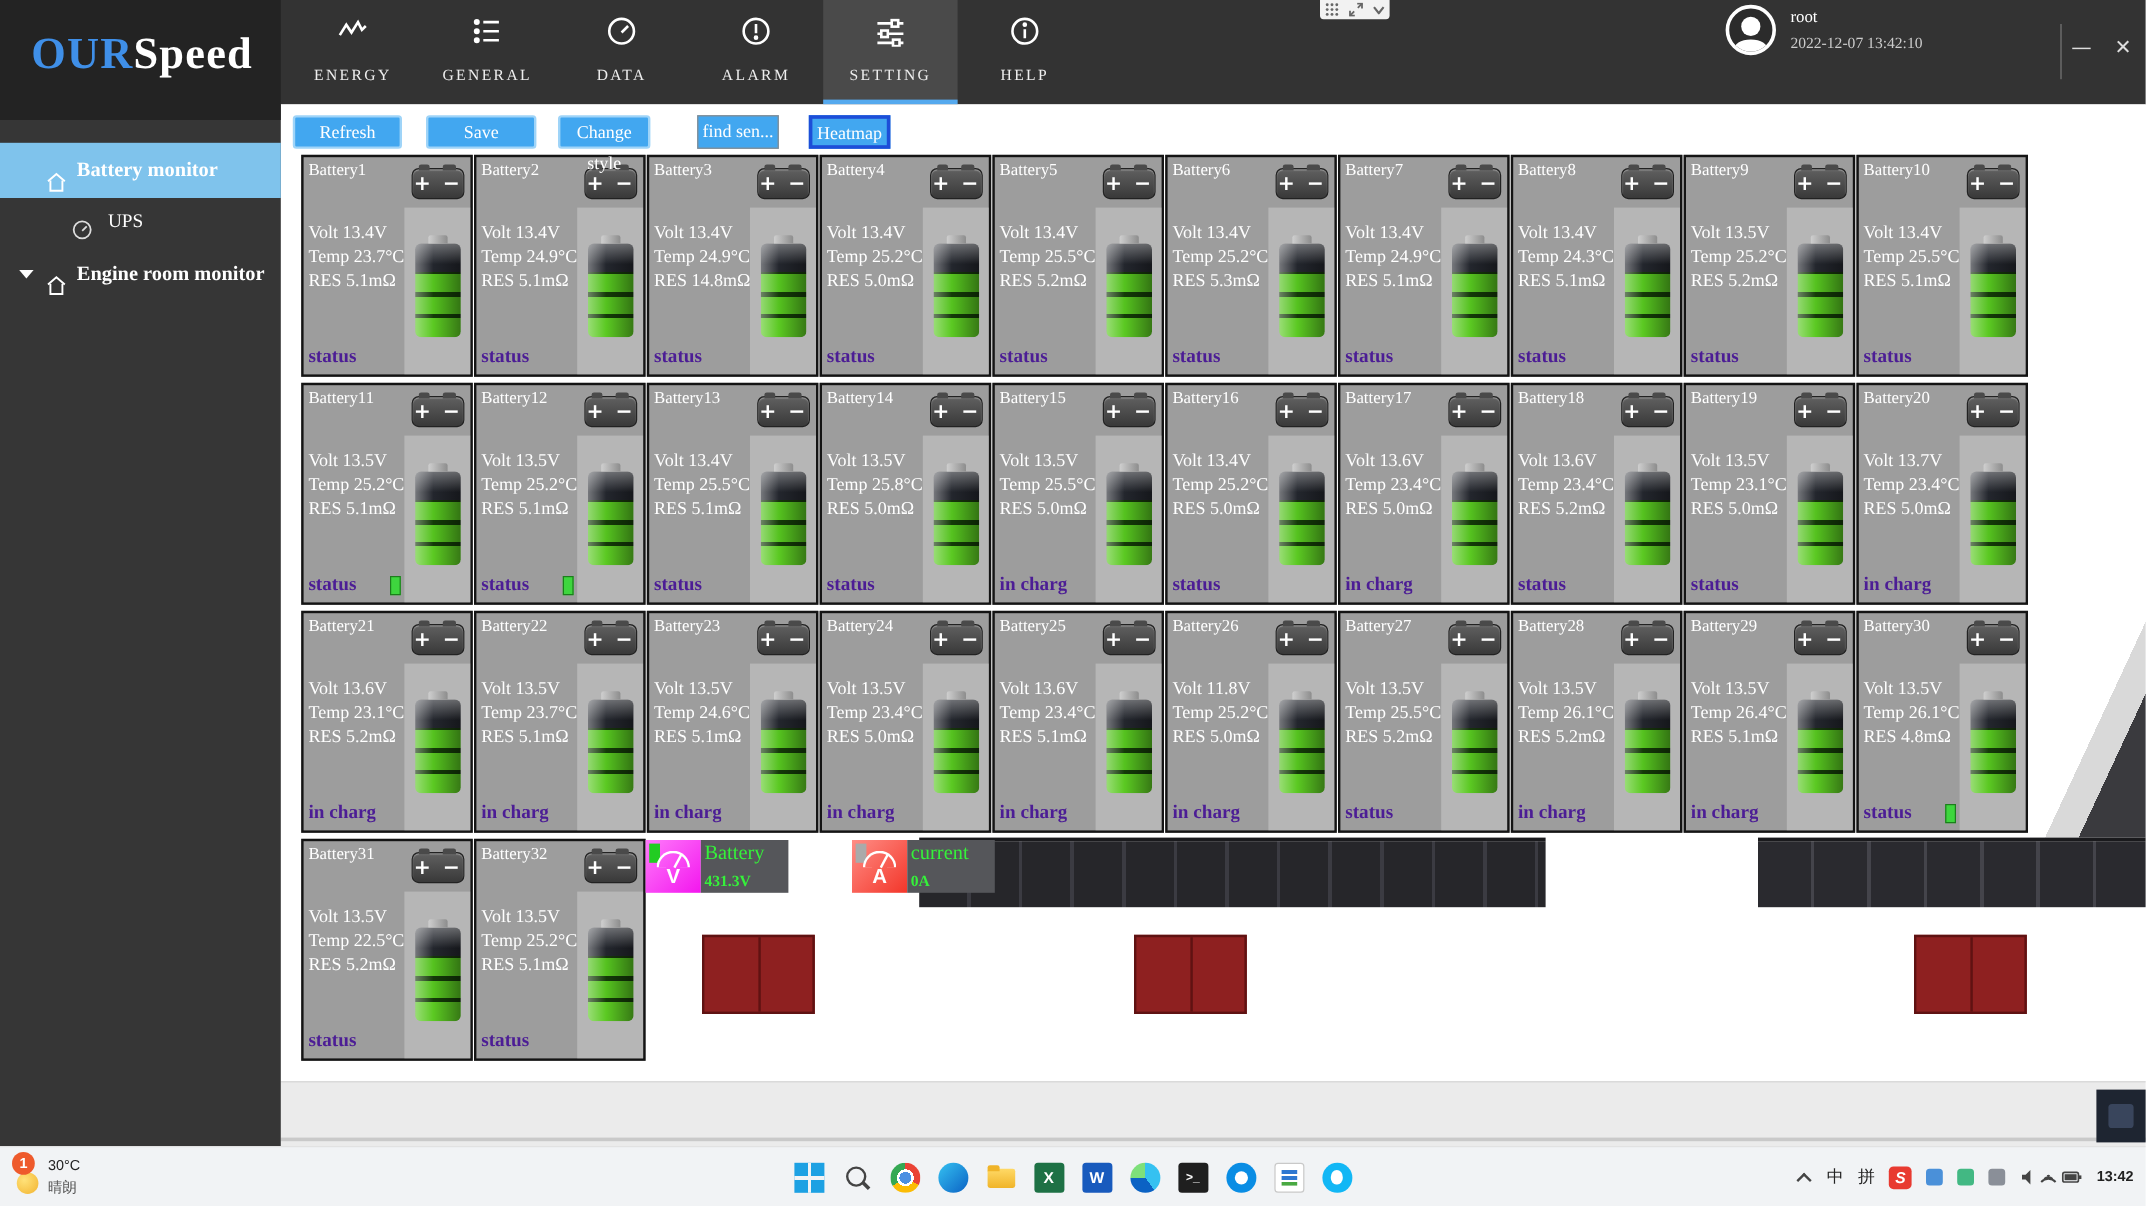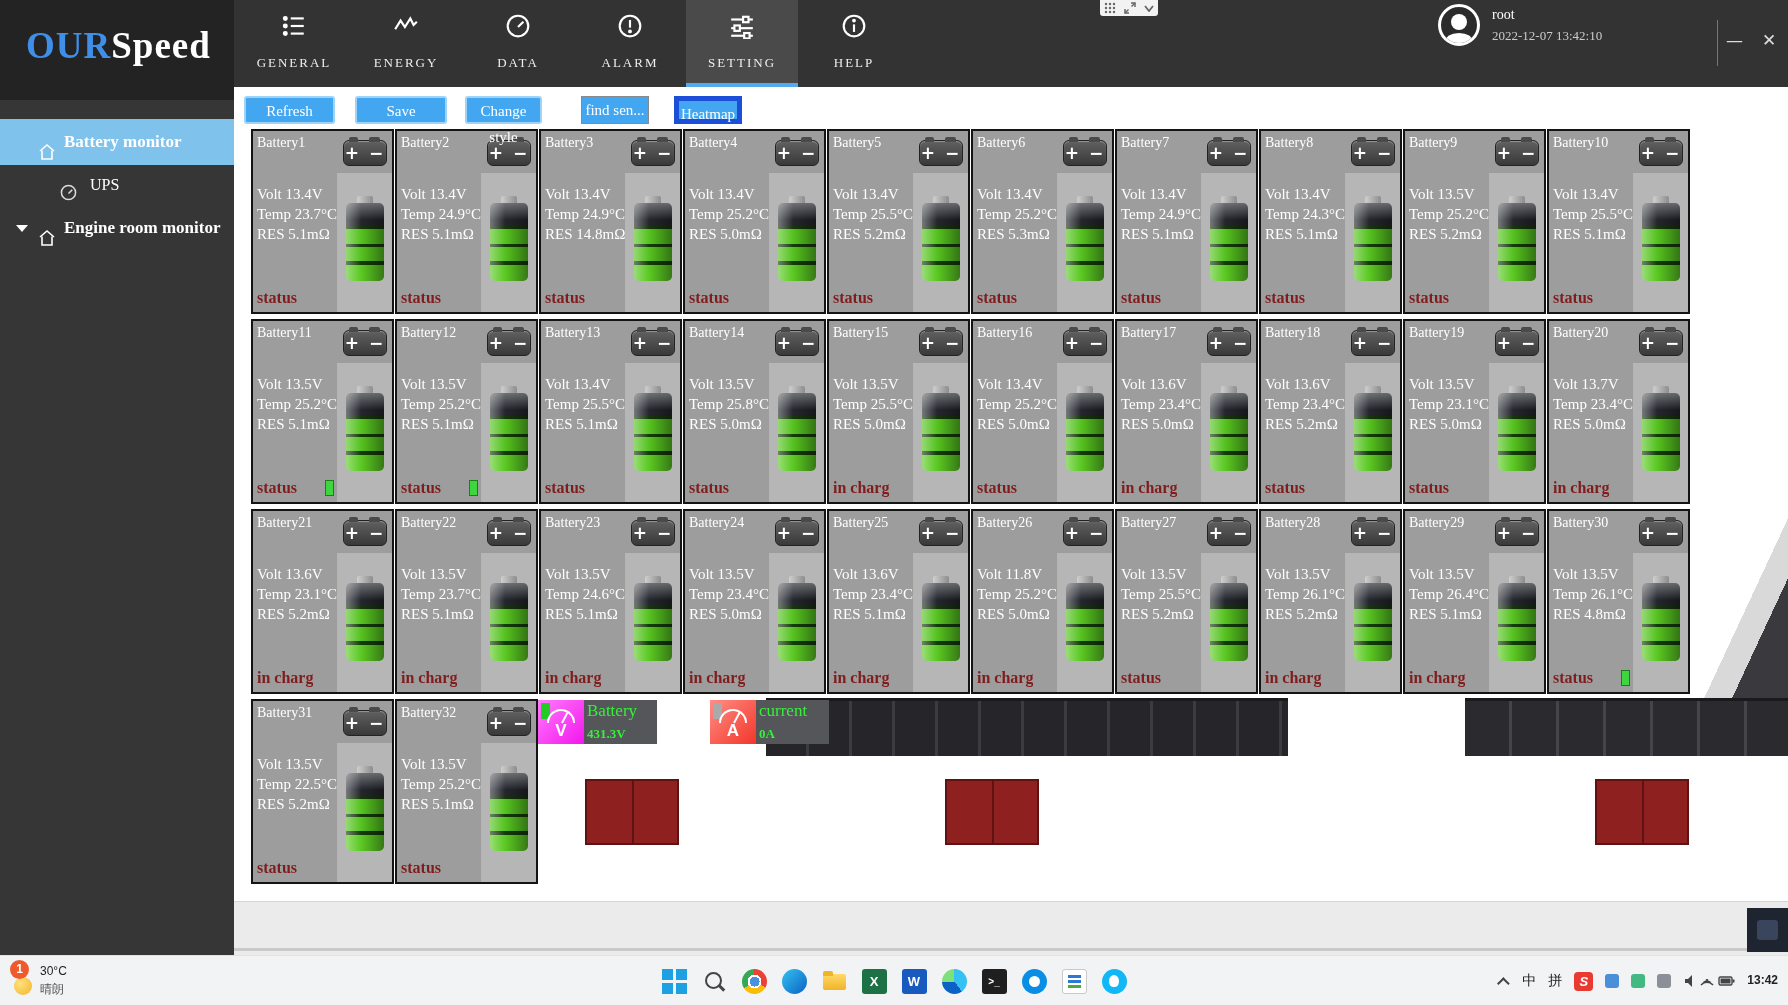--- a/index.html
+++ b/index.html
@@ -53,21 +53,21 @@
     border-left:6px solid transparent; border-right:6px solid transparent; border-top:7px solid #fff; }
 
   
   .toolbar-btn { position:absolute; top:96px; height:28px; background:#42a7f0; color:#fff;
     font-size:15px; font-family:"Liberation Serif",serif; text-align:center; line-height:26px;
     border:2px solid #9fd4f8; border-radius:3px; cursor:pointer; z-index:8; }
   .tb-0 { left:244px; width:91px; }
   .tb-1 { left:355px; width:92px; }
   .tb-2 { left:465px; width:77px; }
   .tb-3 { left:581px; width:68px; border:1px solid #8a8a8a; border-radius:0; line-height:27px; }
-  .tb-4 { left:674px; width:68px; border:5px solid #1d4ed8; border-radius:0; line-height:27px; }
+  .tb-4 { left:674px; width:68px; border:3px solid #1d4ed8; border-radius:0; line-height:27px; }
 
   
   .scene { position:absolute; left:234px; top:87px; width:1554px; height:868px; background:#fff; z-index:1; }
   .cabinets-a { position:absolute; left:532px; top:611px; width:522px; height:58px;
     background:repeating-linear-gradient(90deg,#26262a 0 40px,#3b3b42 40px 43px); border-top:3px solid #1a1a1d; }
   .cabinets-b { position:absolute; left:1231px; top:611px; width:323px; height:58px;
     background:repeating-linear-gradient(90deg,#2a2a2f 0 44px,#44444b 44px 47px); border-top:3px solid #1a1a1d; }
   .wall-wedge { position:absolute; left:1455px; top:424px; width:99px; height:187px;
     background:linear-gradient(115deg,#ffffff 55%, #d9d9d9 55% 70%, #3a3a3e 70%); }
   .door { position:absolute; top:692px; width:94px; height:66px; background:#8e2020;
@@ -101,21 +101,21 @@
   .batt { position:absolute; left:50%; top:30px; transform:translateX(-50%);
     width:38px; height:78px; border-radius:5px;
     background:
       linear-gradient(rgba(255,255,255,.35), rgba(255,255,255,0) 22%),
       linear-gradient(90deg, rgba(255,255,255,.38), rgba(255,255,255,0) 40%, rgba(0,0,0,.4)),
       linear-gradient(#23262d 0 30%, #16350b 30% 33%, #55c21f 33% 52%, #143a08 52% 57%, #55c21f 57% 75%, #143a08 75% 80%, #5bc922 80% 100%); }
   .batt::before { content:""; position:absolute; left:50%; top:-7px; transform:translateX(-50%);
     width:16px; height:7px; background:linear-gradient(90deg,#cfcfcf,#8d8d8d); border-radius:2px 2px 0 0; }
   .vals { position:absolute; left:4px; top:53px; color:#fff; font-size:15px; line-height:20px;
     white-space:nowrap; }
-  .status { position:absolute; left:4px; bottom:5px; color:#7f1d1d; font-weight:bold; font-size:16px;
+  .status { position:absolute; left:4px; bottom:5px; color:#4c1d95; font-weight:bold; font-size:16px;
     max-width:84px; white-space:nowrap; overflow:hidden; }
   .ind { display:none; position:absolute; left:72px; bottom:6px; width:9px; height:16px;
     background:#3ed63e; border:1px solid #1c7d1c; }
   .card.has-ind .ind { display:block; }
 
   
   .meters { position:absolute; left:538px; top:700px; height:44px; display:flex; z-index:3; }
   .meter { display:flex; }
   .meter + .meter { margin-left:53px; }
   .meter-ic { position:relative; width:46px; height:44px; }
@@ -192,37 +192,37 @@
 </head>
 <body>
 
 <div id="stage">
 
   <div class="header">
     <div class="tabs">
       <div class="tab">
         <span class="tico">
           <svg viewBox="0 0 24 24" fill="none" stroke="#fff" stroke-width="2">
+              <polyline points="2,15 7,7 11,13 16,5 19,11 22,8"></polyline>
+            </svg>
+        </span>
+        <span class="tlabel">ENERGY</span>
+      </div>
+      <div class="tab">
+        <span class="tico">
+          <svg viewBox="0 0 24 24" fill="none" stroke="#fff" stroke-width="2">
               <circle cx="4" cy="5" r="1.3" fill="#fff"></circle>
               <circle cx="4" cy="12" r="1.3" fill="#fff"></circle>
               <circle cx="4" cy="19" r="1.3" fill="#fff"></circle>
               <line x1="9" y1="5" x2="21" y2="5"></line>
               <line x1="9" y1="12" x2="21" y2="12"></line>
               <line x1="9" y1="19" x2="21" y2="19"></line>
             </svg>
         </span>
         <span class="tlabel">GENERAL</span>
-      </div>
-      <div class="tab">
-        <span class="tico">
-          <svg viewBox="0 0 24 24" fill="none" stroke="#fff" stroke-width="2">
-              <polyline points="2,15 7,7 11,13 16,5 19,11 22,8"></polyline>
-            </svg>
-        </span>
-        <span class="tlabel">ENERGY</span>
       </div>
       <div class="tab">
         <span class="tico">
           <svg viewBox="0 0 24 24" fill="none" stroke="#fff" stroke-width="2">
               <circle cx="12" cy="12" r="9.5"></circle>
               <line x1="12" y1="13" x2="17" y2="8"></line>
             </svg>
         </span>
         <span class="tlabel">DATA</span>
       </div>

